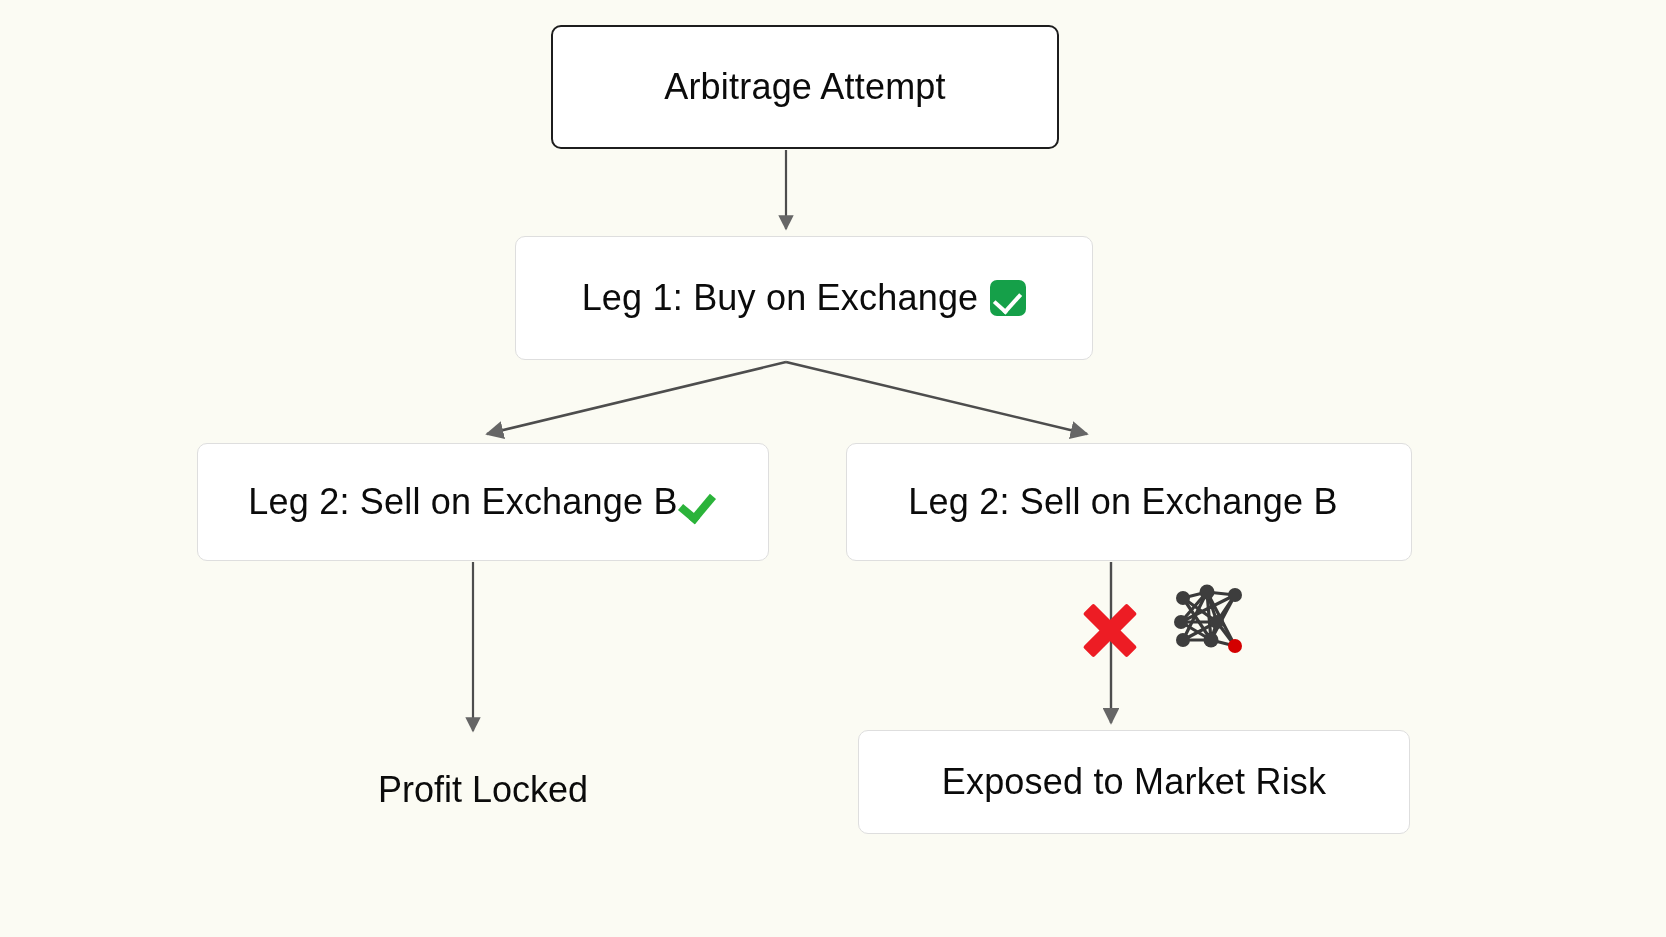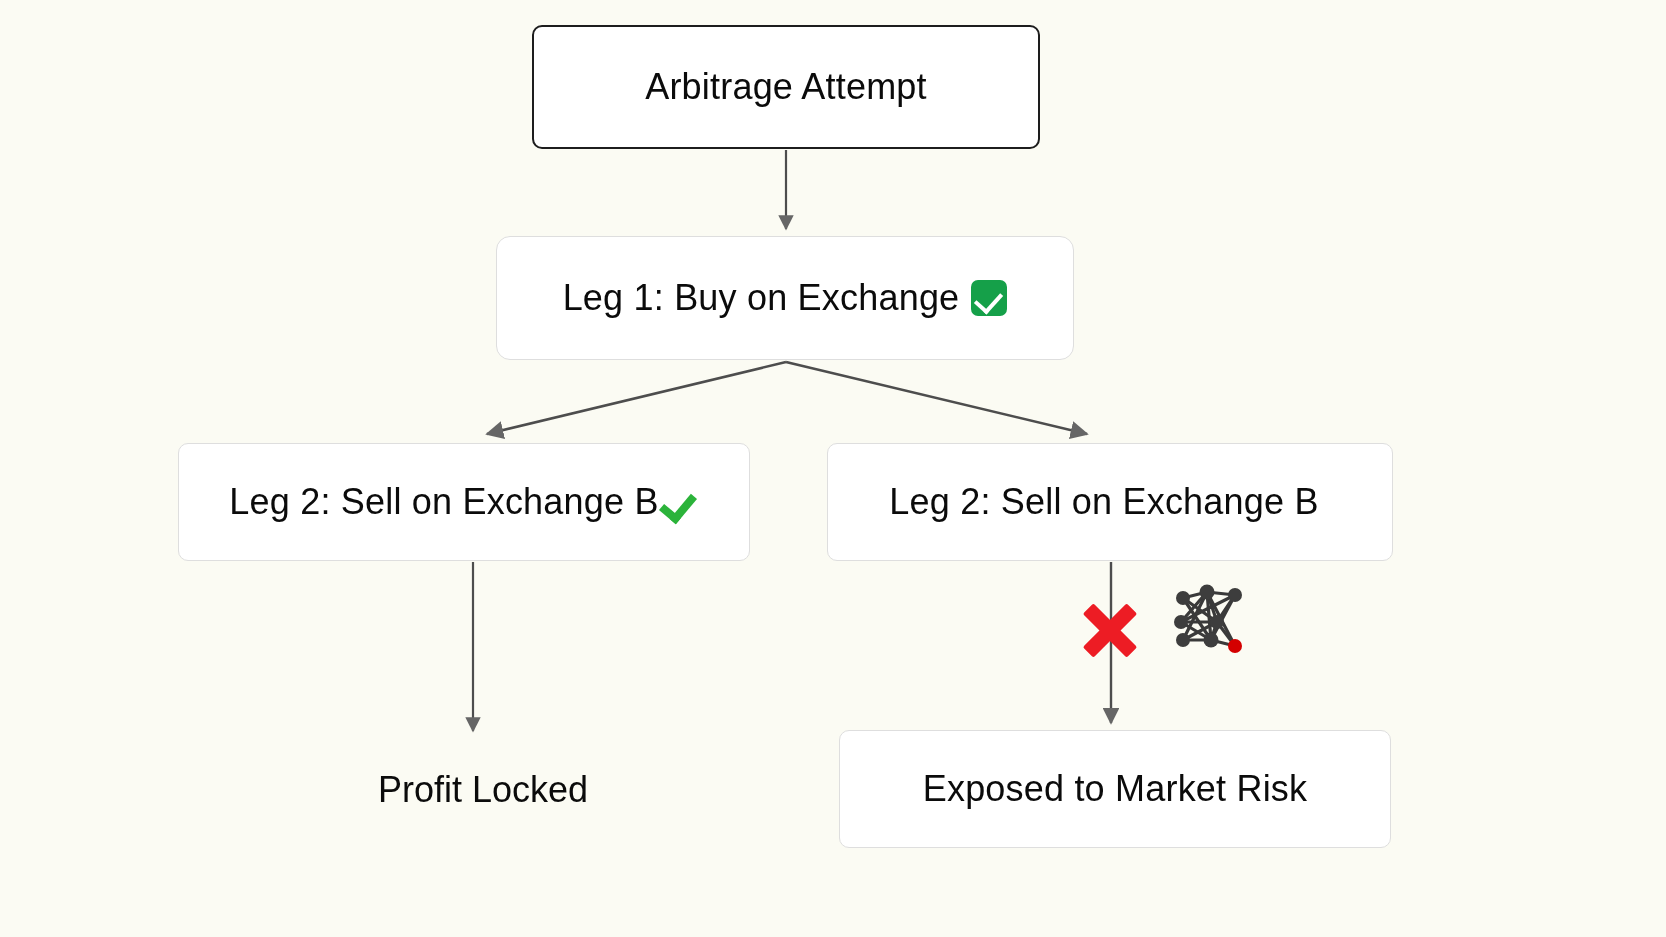--- a/index.html
+++ b/index.html
@@ -31,20 +31,21 @@
   .node {
     position: absolute;
     box-sizing: border-box;
     display: flex;
     align-items: center;
     justify-content: center;
     background: #ffffff;
     border-radius: 10px;
     overflow: hidden;
     white-space: nowrap;
+    margin-left: 19px;
   }
   .node .label {
     font-size: 36px;
     color: #0b0b0b;
     letter-spacing: 0.2px;
     line-height: 1;
     display: inline-flex;
     align-items: center;
     gap: 12px;
   }
@@ -62,25 +63,25 @@
     white-space: nowrap;
   }
   .bare .label {
     font-size: 36px;
     color: #0b0b0b;
     line-height: 1;
   }
 
   
   #node-root       { left: 532px;  top: 25px;  width: 508px; height: 124px; }
-  #node-leg1       { left: 496px;  top: 236px; width: 578px; height: 124px; border-radius: 14px; }
+  #node-leg1       { left: 496px;  top: 236px; width: 578px; height: 124px; }
   #node-leg2-left  { left: 178px;  top: 443px; width: 572px; height: 118px; }
   #node-leg2-right { left: 827px;  top: 443px; width: 566px; height: 118px; }
   #node-profit     { left: 308px;  top: 742px; width: 350px; height: 96px; }
-  #node-exposed    { left: 839px;  top: 730px; width: 552px; height: 118px; }
+  #node-exposed    { left: 839px;  top: 730px; width: 552px; height: 104px; }
 
   
   .check-badge {
     display: inline-block;
     width: 36px;
     height: 36px;
     border-radius: 7px;
     background: #15a049;
     position: relative;
     vertical-align: middle;

